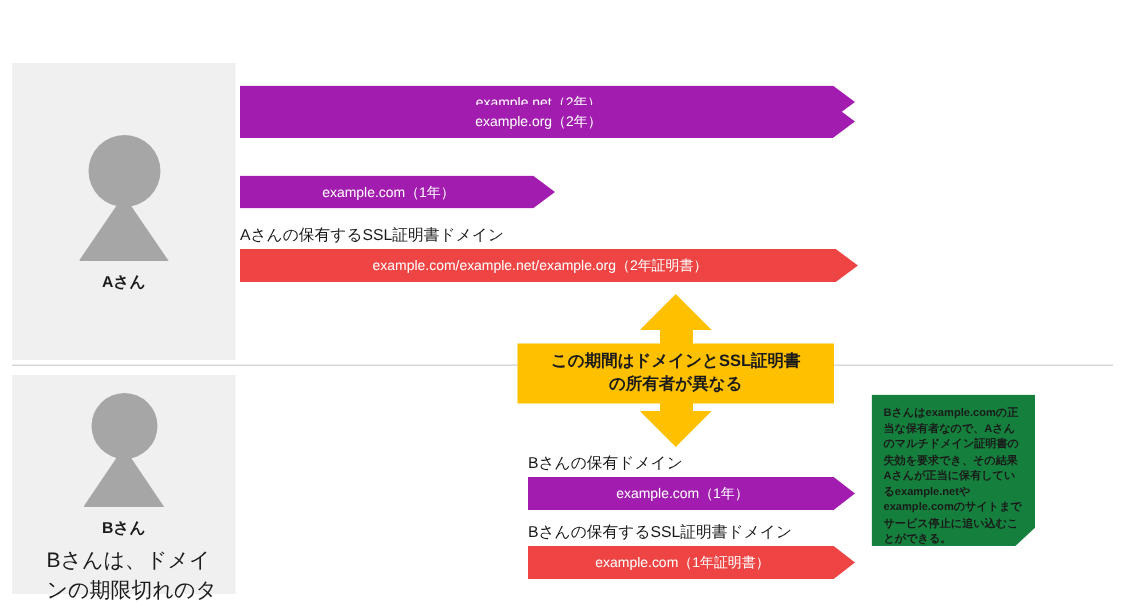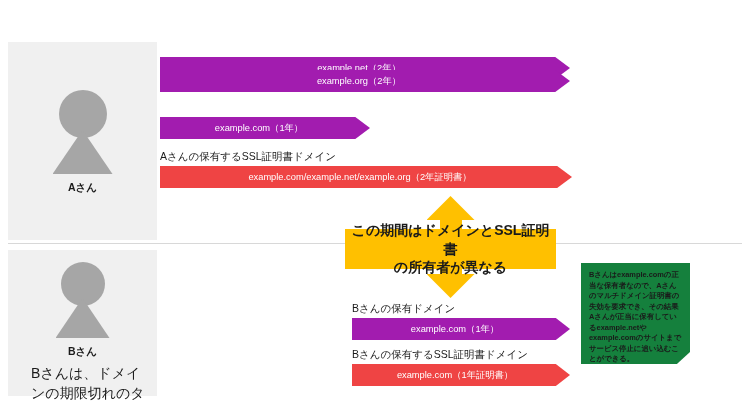--- a/index.html
+++ b/index.html
@@ -85,21 +85,21 @@
   #dual-arrow .down { bottom:0; clip-path:polygon(0% 0%, 100% 0%, 50% 100%); }
   #dual-arrow .stem {
     position:absolute; left:50%; transform:translateX(-50%);
     top:22px; width:22px; height:60px; background:#FFC000;
   }
   #dual-arrow .band {
     position:absolute; left:0; top:33px; width:211px; height:40px;
     background:#FFC000;
     display:flex; align-items:center; justify-content:center;
     text-align:center; color:#1a1a1a;
-    font-size:14px; font-weight:bold; line-height:1.35;
+    font-size:11px; font-weight:bold; line-height:1.35;
   }
 
   
   #note {
     position:absolute; left:581px; top:263px; width:109px; height:101px;
     background:#15803d; color:#1a1a1a;
     font-size:7.4px; line-height:1.42; font-weight:bold;
     padding:7px 7px 7px 8px;
     clip-path:polygon(0 0, 100% 0, 100% 88%, 88% 100%, 0 100%);
   }

